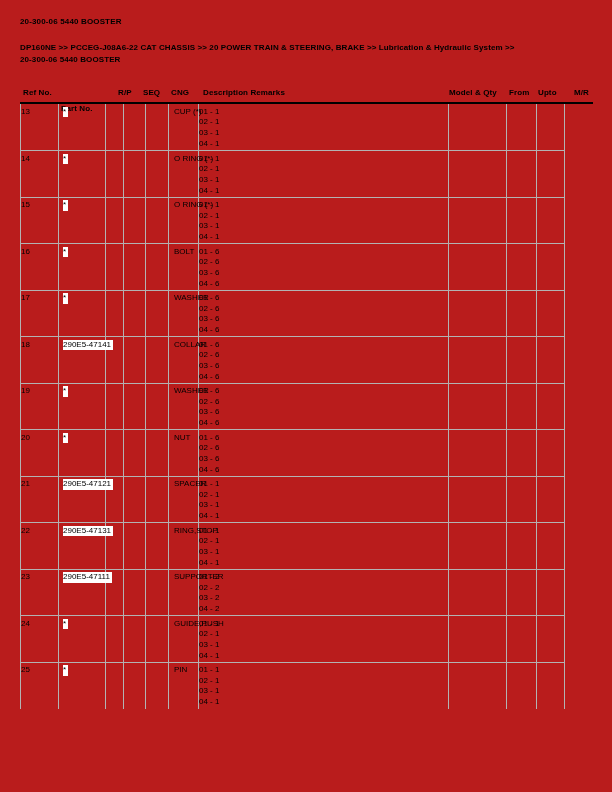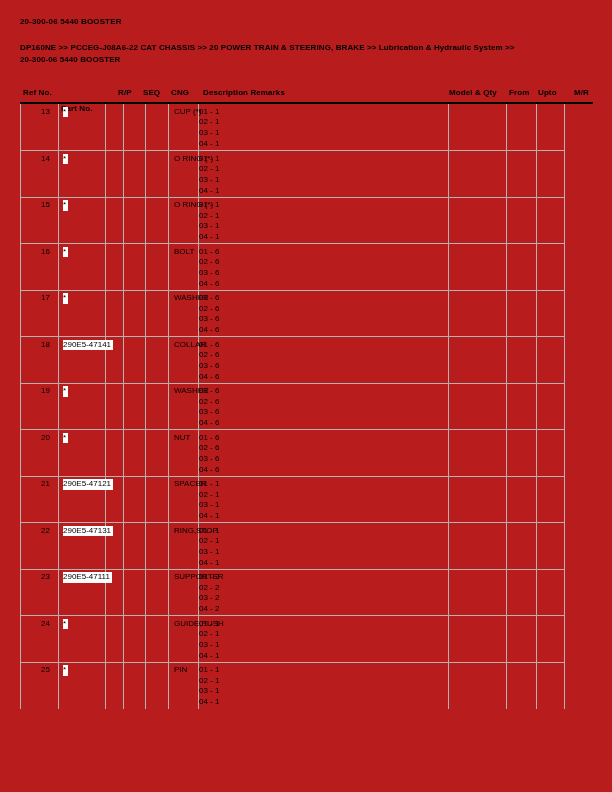--- a/index.html
+++ b/index.html
@@ -35,21 +35,21 @@
     border-right:1px solid var(--grid);
     border-bottom:1px solid var(--grid);
     vertical-align:top;
     font-size:8px;line-height:10.7px;
     padding:2.5px 2px 0 4px;
     height:46.5px;box-sizing:border-box;
     overflow:visible;
   }
   td:first-child{border-left:1px solid var(--grid);}
   tr:last-child td{border-bottom:none;}
-  .cell-ref{padding-left:20px;}
+  .cell-ref{padding-left:0;}
   .cell-part span{
     white-space:nowrap;background:#ffffff;position:relative;z-index:1;
     display:inline-block;padding-right:2px;
   }
   .cell-desc{padding-left:5px;white-space:nowrap;}
   .cell-model{white-space:pre-line;padding-left:0;}
 </style>
 </head>
 <body>
 

